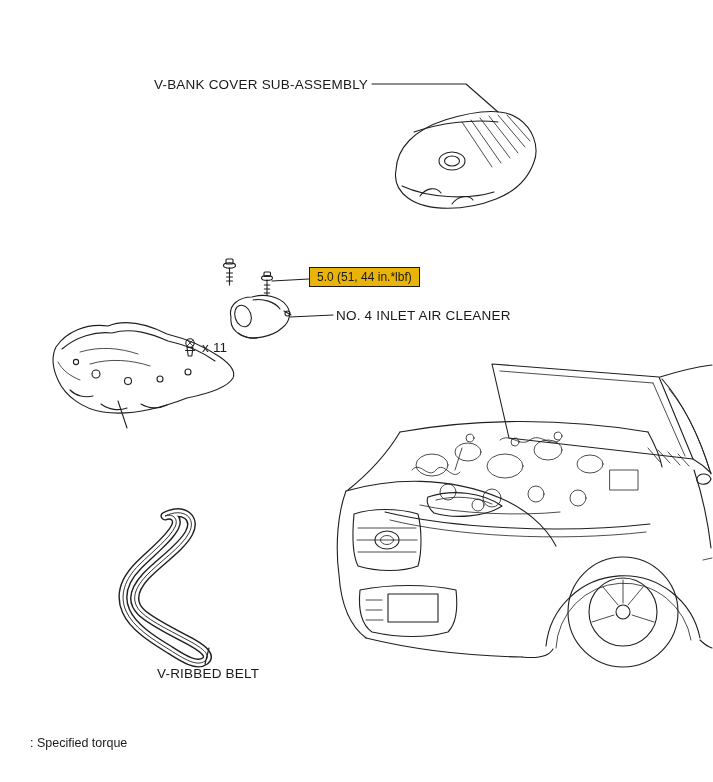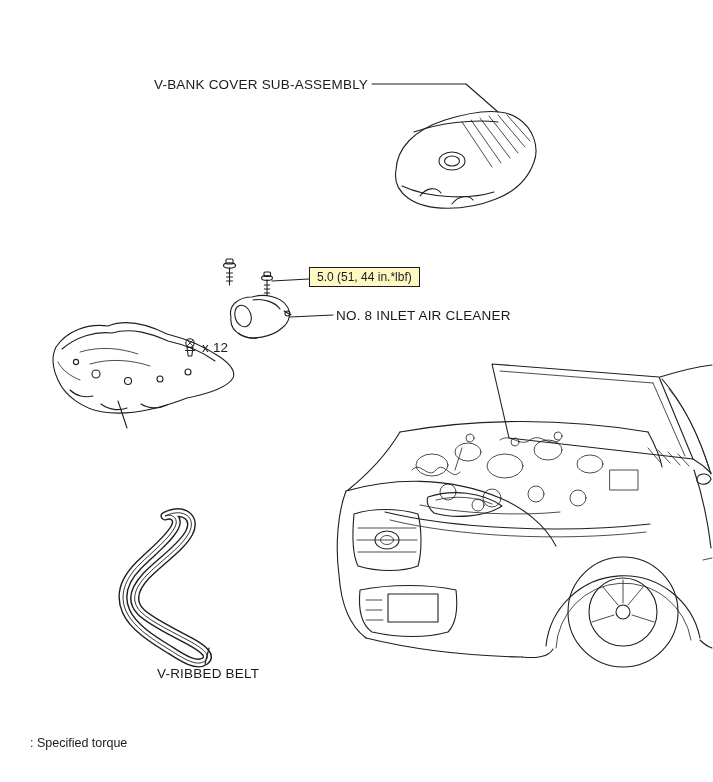--- a/index.html
+++ b/index.html
@@ -18,21 +18,21 @@
     position:absolute; font-size:13.5px; letter-spacing:0.2px;
     white-space:nowrap; color:#1a1a1a;
   }
   .lbl-vbank    { left:154px; top:77px;text-align:center;  }
   .lbl-cleaner  { left:336px; top:308px; }
   .lbl-x11      { left:202px; top:340px; }
   .lbl-seal     { left:39px;  top:429px; }
   .lbl-belt     { left:157px; top:666px; }
   .torque-box {
     position:absolute; left:309px; top:267px;
-    border:1.4px solid #1a1a1a; background:#fef9c3;
+    border:1.4px solid #1a1a1a; background:#eab308;
     padding:2px 7px; font-size:12px; white-space:nowrap;
   }
   .legend-row {
     position:absolute; left:30px; top:736px;
     display:flex; align-items:center; font-size:12.5px; white-space:nowrap;
   }
   .legend-box {
     border:1.4px solid #1a1a1a; padding:2px 6px; margin-right:4px; background:#fff;
   }
 </style>
@@ -191,23 +191,23 @@
       <path d="M333,315 L290,317"></path>
       <path d="M127,428 L118,401"></path>
       <path d="M205,664 L209,648"></path>
     </g>
   </svg>
 
   <div class="figure-label lbl-vbank">V-BANK COVER SUB-ASSEMBLY</div>
 
   <div class="torque-box">5.0 (51, 44 in.*lbf)</div>
 
-  <div class="figure-label lbl-cleaner">NO. 8 INLET AIR CLEANER</div>
-
-  <div class="figure-label lbl-x11">x 12</div>
+  <div class="figure-label lbl-cleaner">NO. 4 INLET AIR CLEANER</div>
+
+  <div class="figure-label lbl-x11">x 11</div>
 
 
   <div class="figure-label lbl-belt">V-RIBBED BELT</div>
 
   <div class="legend-row">
     <span>: Specified torque</span>
   </div>
 
 </div>
 

